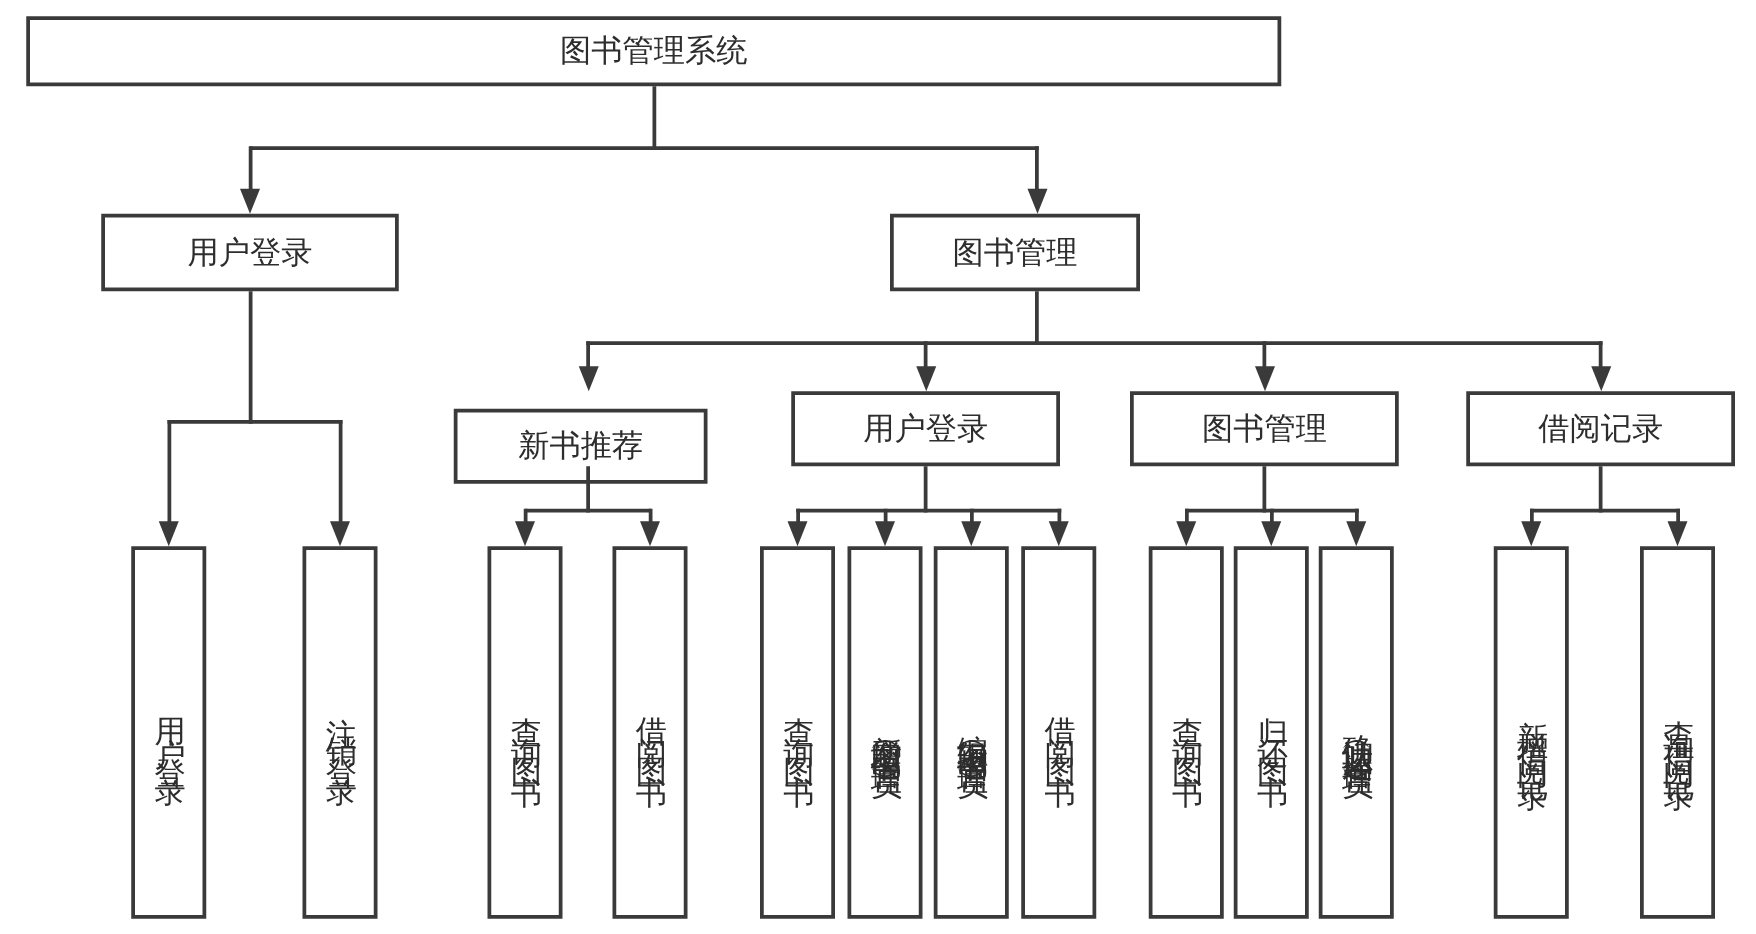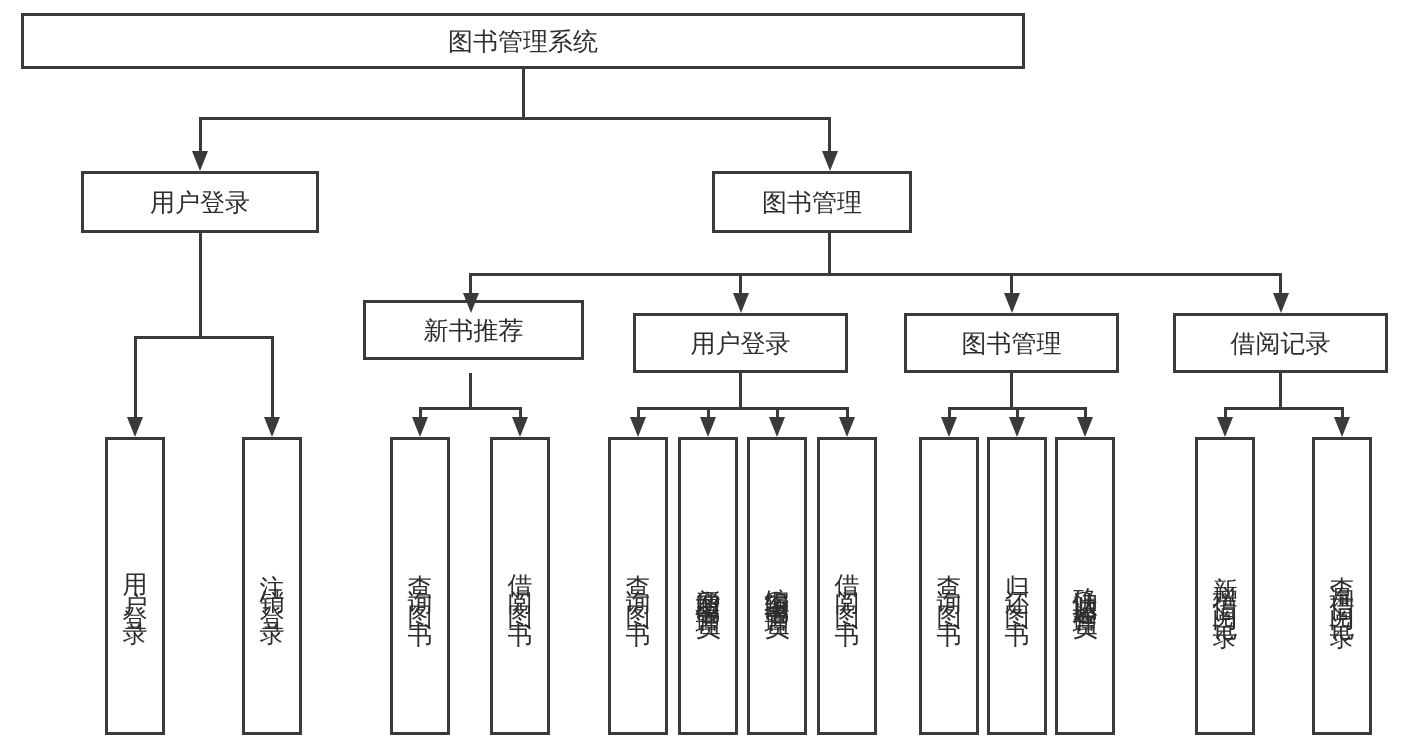--- a/index.html
+++ b/index.html
@@ -76,21 +76,21 @@
   </div>
 
   <div class="node" style="left:81px; top:171px; width:238px; height:62px;">
     <span>用户登录</span>
   </div>
 
   <div class="node" style="left:712px; top:171px; width:200px; height:62px;">
     <span>图书管理</span>
   </div>
 
-  <div class="node" style="left:363px; top:300px; width:221px; height:60px;justify-content:center;">
+  <div class="node" style="left:363px; top:327px; width:203px; height:60px;justify-content:center;">
     <span>新书推荐</span>
   </div>
 
   <div class="node" style="left:633px; top:313px; width:215px; height:60px;">
     <span>用户登录</span>
   </div>
 
   <div class="node" style="left:904px; top:313px; width:215px; height:60px;">
     <span>图书管理</span>
   </div>

